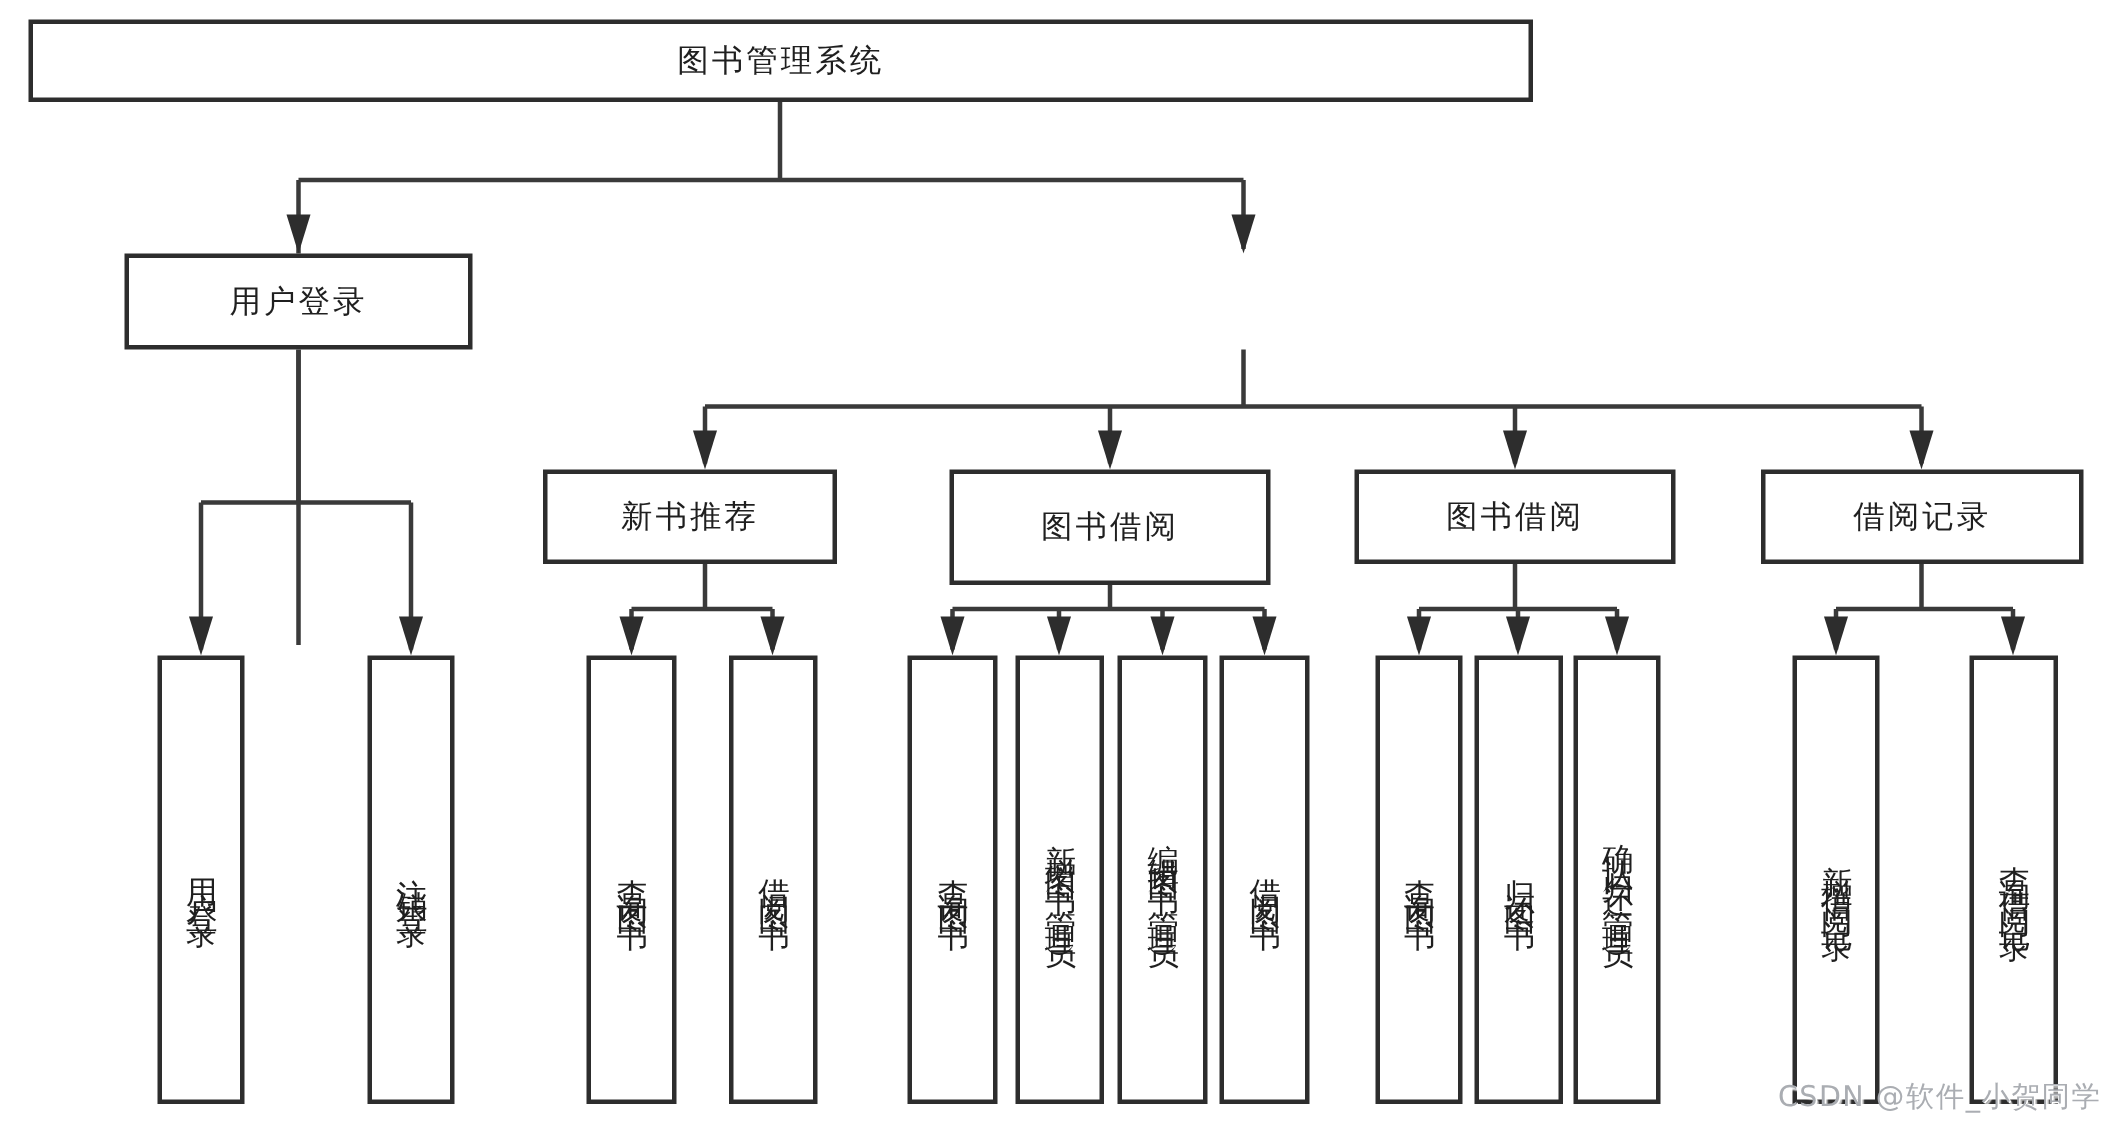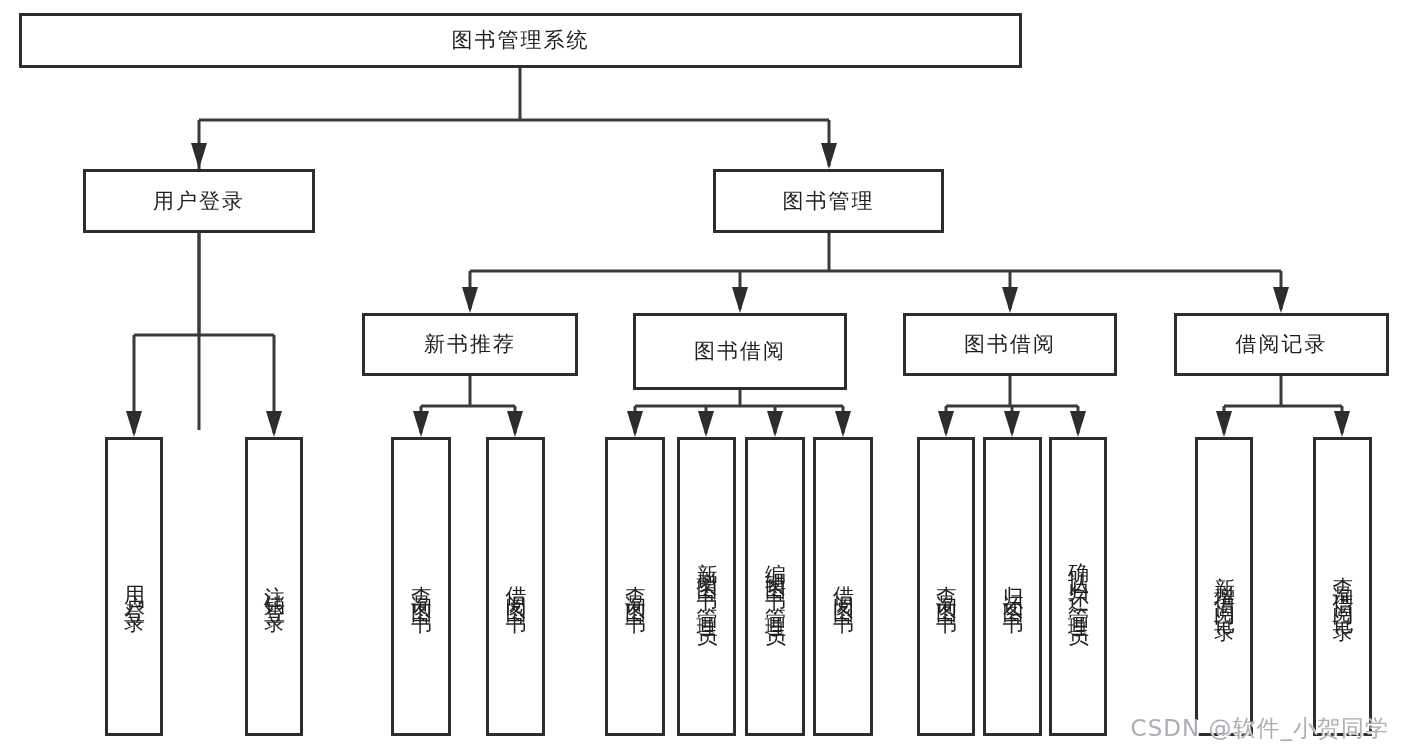--- a/index.html
+++ b/index.html
@@ -5,21 +5,21 @@
   html,body{margin:0;padding:0;background:#ffffff;}
   body{width:1405px;height:747px;overflow:hidden;position:relative;
        font-family:"DejaVu Sans","Liberation Sans",sans-serif;}
   .canvas{position:absolute;left:0;top:0;width:1405px;height:747px;background:#ffffff;}
   .wires{position:absolute;left:0;top:0;z-index:1;}
   .node{position:absolute;z-index:2;background:#ffffff;border:3px solid #2d2d2d;
         box-sizing:border-box;display:flex;align-items:center;justify-content:center;}
   .lbl{color:#1f1f1f;font-size:21px;line-height:1;white-space:nowrap;}
   .hnode .lbl{letter-spacing:2px;}
   .vnode .lbl{writing-mode:vertical-rl;text-orientation:mixed;letter-spacing:9px;white-space:normal;}
-  .watermark{position:absolute;right:16px;bottom:3px;z-index:5;font-size:23px;
+  .watermark{position:absolute;right:4px;bottom:3px;z-index:5;font-size:19px;
              color:#aaadb2;letter-spacing:1px;
              text-shadow:1px 1px 0 #ffffff,2px 2px 1px rgba(255,255,255,.8);}
 </style>
 </head>
 <body>
 
 <div class="canvas">
 
   <svg class="wires" width="1405" height="747" viewBox="0 0 1405 747">
     <g stroke="#3a3a3a" stroke-width="3" fill="none">
@@ -54,25 +54,22 @@
     </g>
   </svg>
 
   <div class="node hnode" style="left:19px;top:13px;width:1003px;height:55px">
     <span class="lbl">图书管理系统</span>
   </div>
 
   <div class="node hnode" style="left:83px;top:169px;width:232px;height:64px">
     <span class="lbl">用户登录</span>
   </div>
-  <div class="node hnode" style="left:713px;top:169px;width:231px;height:64px">
-    <span class="lbl">图书管理</span>
-  </div>
 
-  <div class="node hnode" style="left:362px;top:313px;width:216px;height:63px">
+  <div class="node hnode" style="left:362px;top:313px;width:196px;height:63px">
     <span class="lbl">新书推荐</span>
   </div>
   <div class="node hnode" style="left:633px;top:313px;width:214px;height:77px">
     <span class="lbl">图书借阅</span>
   </div>
   <div class="node hnode" style="left:903px;top:313px;width:214px;height:63px">
     <span class="lbl">图书借阅</span>
   </div>
   <div class="node hnode" style="left:1174px;top:313px;width:215px;height:63px">
     <span class="lbl">借阅记录</span>

